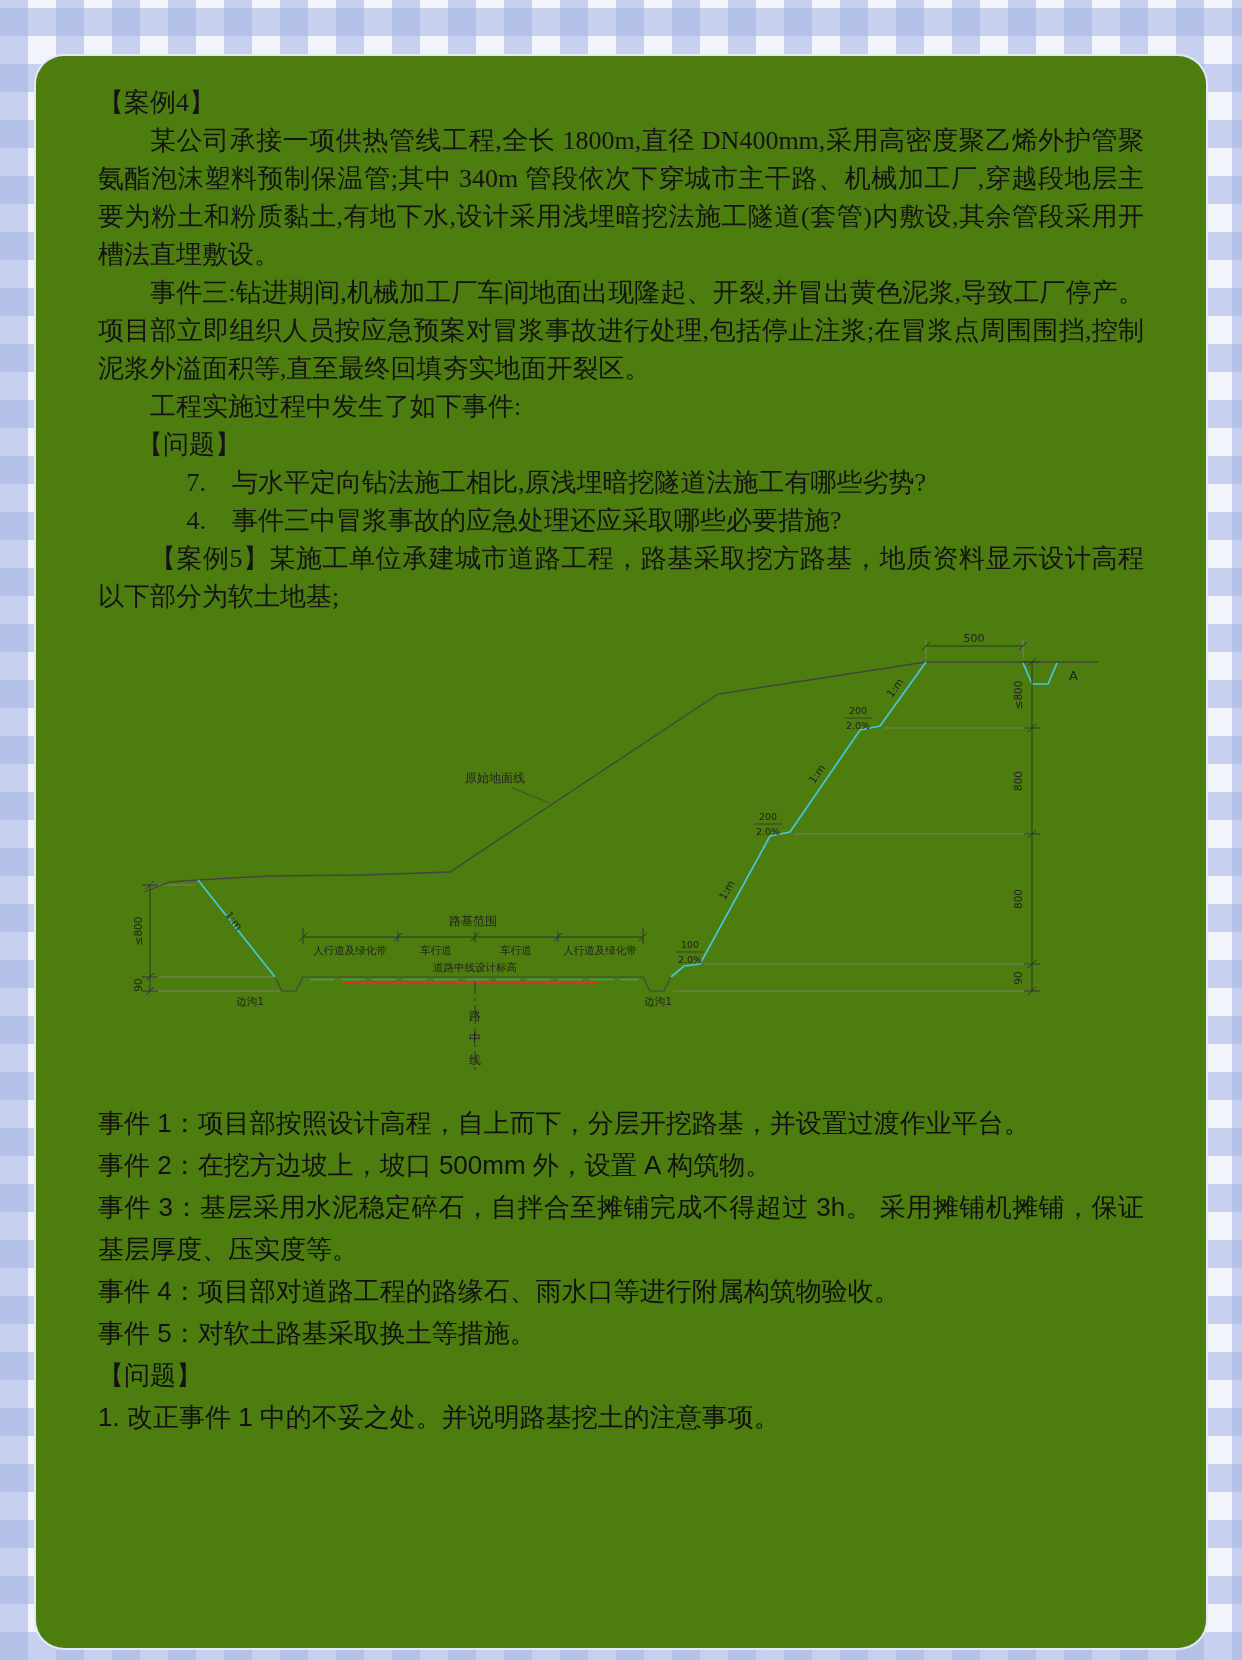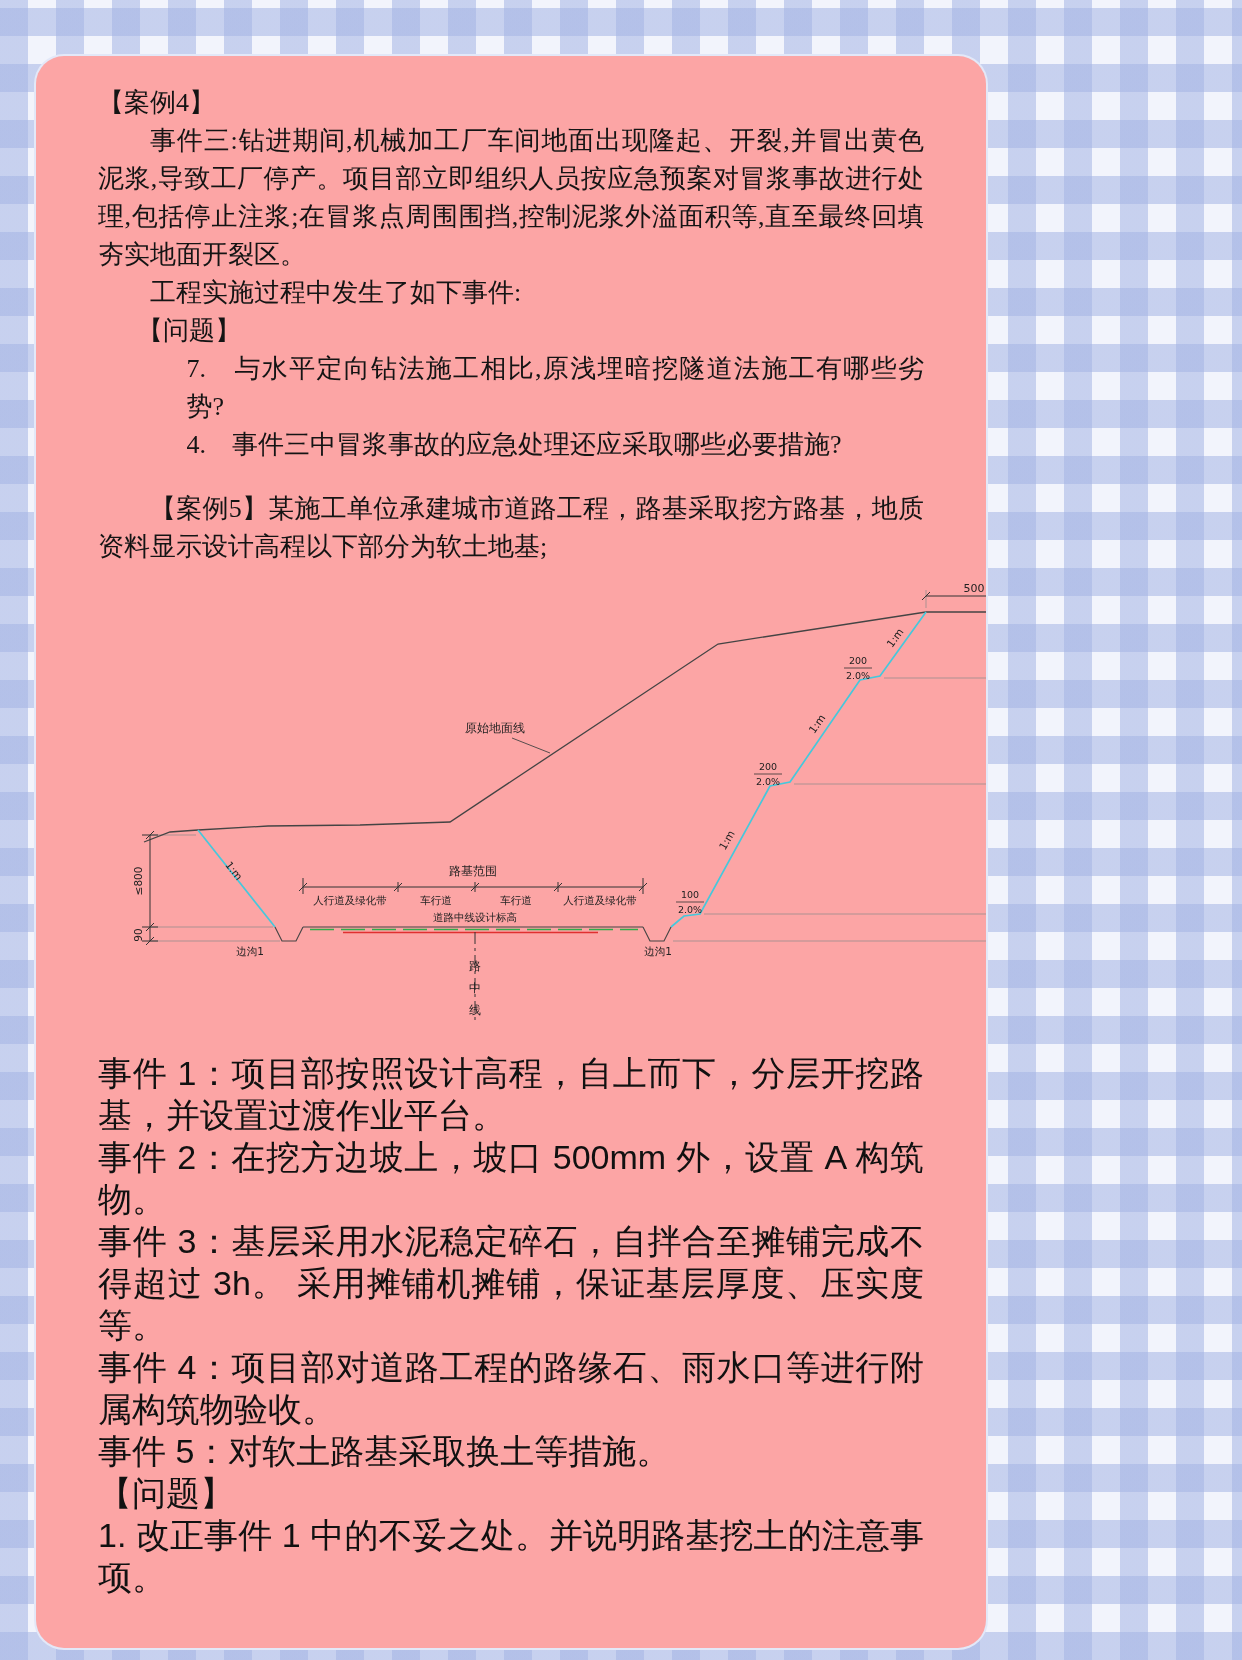--- a/index.html
+++ b/index.html
@@ -5,46 +5,47 @@
   html,body{margin:0;padding:0;}
   body{
     width:1242px;height:1660px;position:relative;overflow:hidden;
     background-color:#f2f4fc;
     background-image:
       repeating-linear-gradient(0deg, rgba(164,180,228,.55) 0 28px, rgba(164,180,228,0) 28px 56px),
       repeating-linear-gradient(90deg, rgba(164,180,228,.55) 0 28px, rgba(164,180,228,0) 28px 56px);
     font-family:"Liberation Serif","DejaVu Serif",serif;
   }
   .card{
-    position:absolute;left:36px;top:56px;width:950px;height:1592px;
-    background:#fca5a5;border-radius:28px;box-shadow:0 0 0 2px #e3e8f8;
+    position:absolute;left:36px;top:56px;width:1170px;height:1592px;
+    background:#4d7c0f;border-radius:28px;box-shadow:0 0 0 2px #e3e8f8;
     padding:28px 62px;box-sizing:border-box;overflow:hidden;
   }
   p{margin:0;text-align:justify;}
   .serif{font-family:"Liberation Serif","DejaVu Serif",serif;font-size:26px;line-height:38px;color:#141414;}
-  .sans{font-family:"Liberation Sans","DejaVu Sans",sans-serif;font-size:34px;line-height:42px;color:#111111;}
+  .sans{font-family:"Liberation Sans","DejaVu Sans",sans-serif;font-size:26px;line-height:42px;color:#111111;}
   .indent{text-indent:2em;}
   .qh4{padding-left:1.5em;}
   .q4{padding-left:3.4em;}
-  .case5-gap{margin-top:26px;}
+  .case5-gap{}
   .diagram-wrap{margin:14px 0 16px 0;width:1046px;}
   svg text{font-family:"DejaVu Sans","Liberation Sans",sans-serif;fill:#222;}
   .t9{font-size:9.5px;}
   .t10{font-size:10.5px;}
   .t11{font-size:11px;}
   .t12{font-size:12px;}
   .t13{font-size:13px;}
 </style>
 </head>
 <body>
 
 <div class="card">
 
   <section>
     <p class="serif">【案例4】</p>
+    <p class="serif indent">某公司承接一项供热管线工程,全长 1800m,直径 DN400mm,采用高密度聚乙烯外护管聚氨酯泡沫塑料预制保温管;其中 340m 管段依次下穿城市主干路、机械加工厂,穿越段地层主要为粉土和粉质黏土,有地下水,设计采用浅埋暗挖法施工隧道(套管)内敷设,其余管段采用开槽法直埋敷设。</p>
     <p class="serif indent">事件三:钻进期间,机械加工厂车间地面出现隆起、开裂,并冒出黄色泥浆,导致工厂停产。项目部立即组织人员按应急预案对冒浆事故进行处理,包括停止注浆;在冒浆点周围围挡,控制泥浆外溢面积等,直至最终回填夯实地面开裂区。</p>
     <p class="serif indent">工程实施过程中发生了如下事件:</p>
     <p class="serif qh4">【问题】</p>
     <p class="serif q4">7.　与水平定向钻法施工相比,原浅埋暗挖隧道法施工有哪些劣势?</p>
     <p class="serif q4">4.　事件三中冒浆事故的应急处理还应采取哪些必要措施?</p>
   </section>
 
   <section>
     <p class="serif indent case5-gap">【案例5】某施工单位承建城市道路工程，路基采取挖方路基，地质资料显示设计高程以下部分为软土地基;</p>
 

